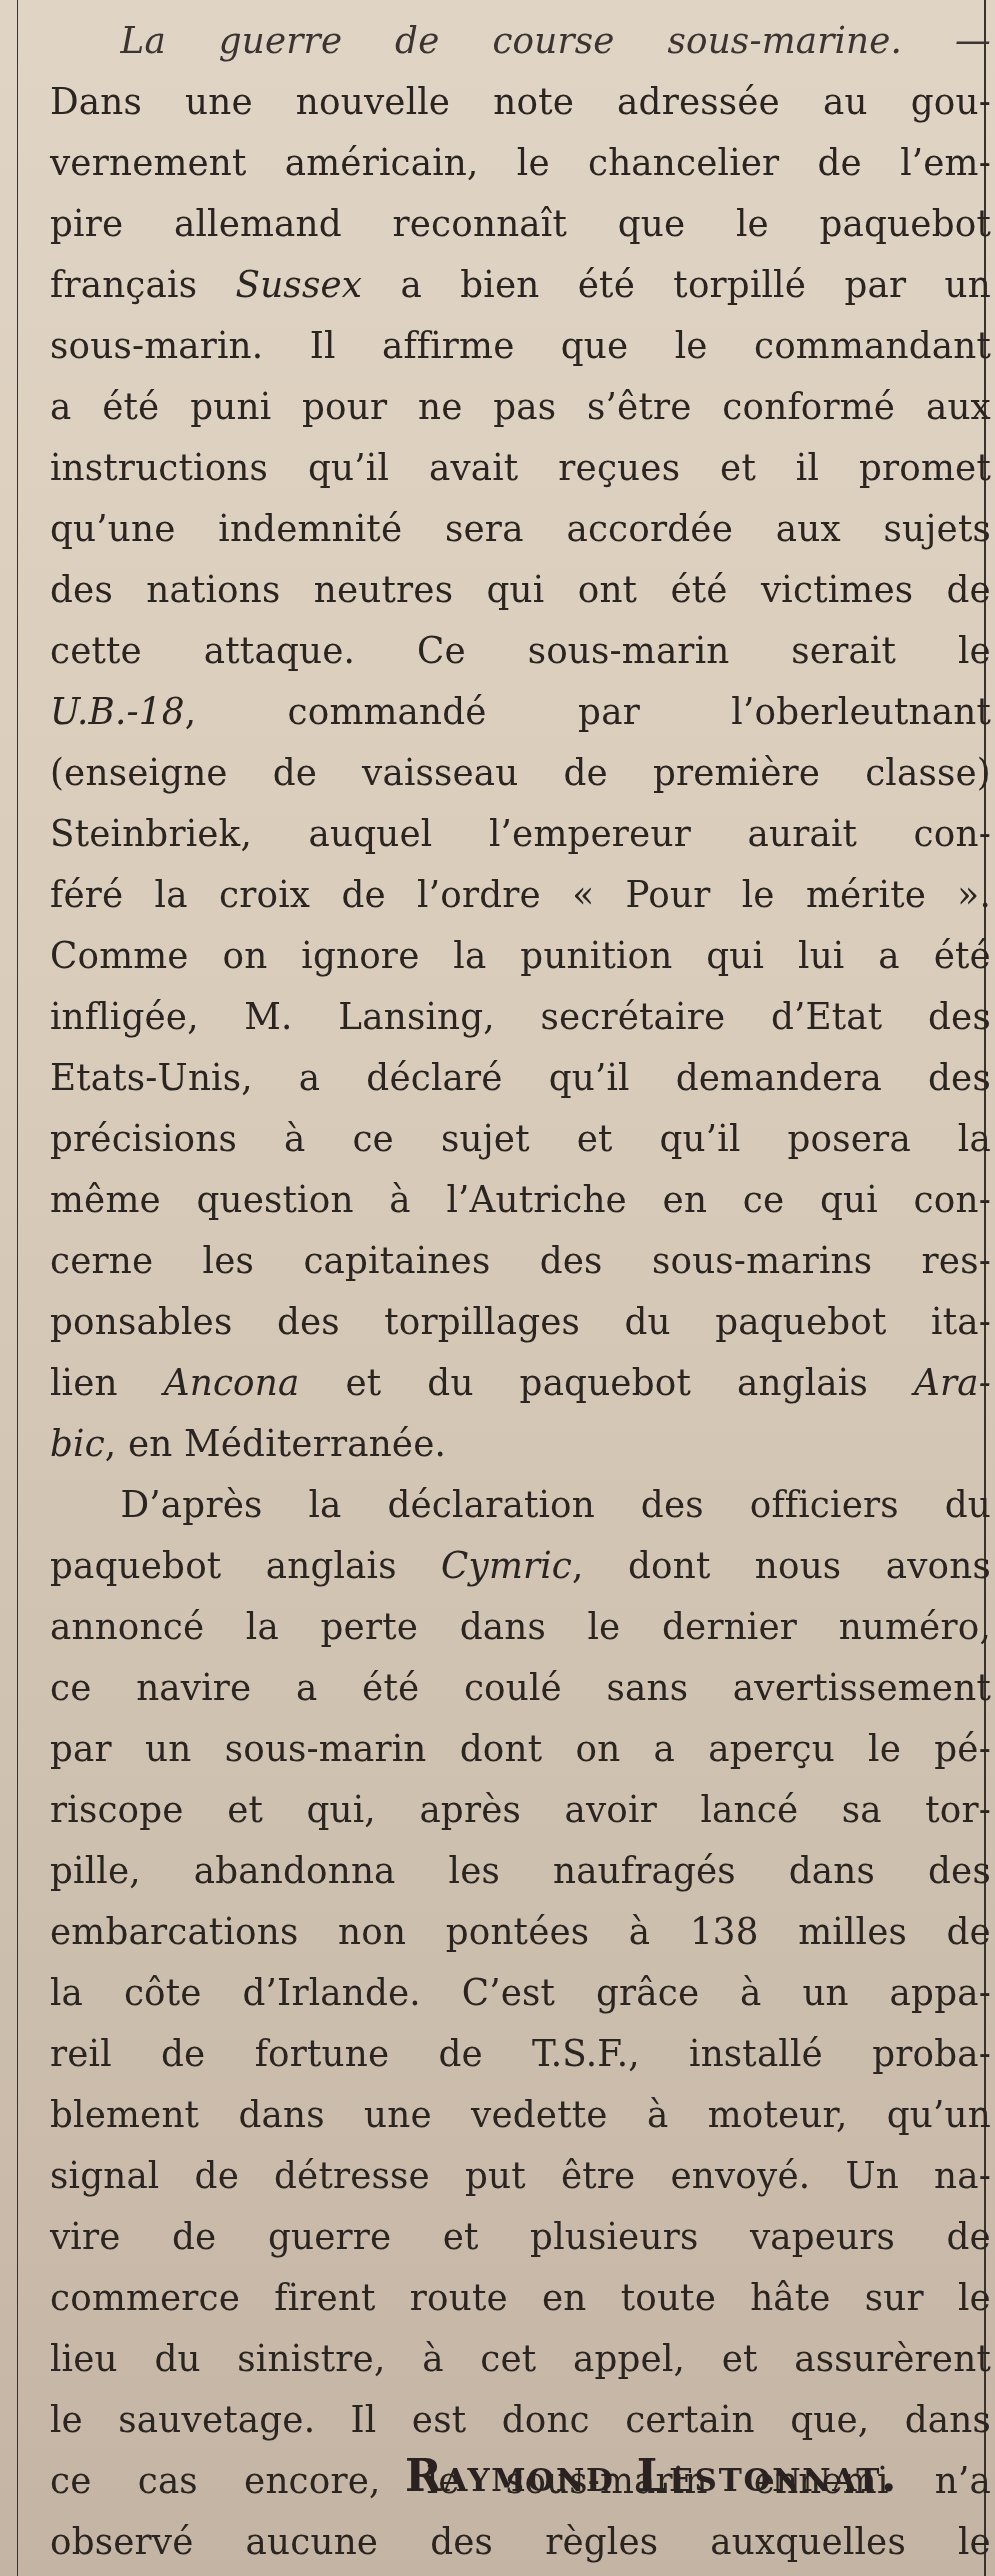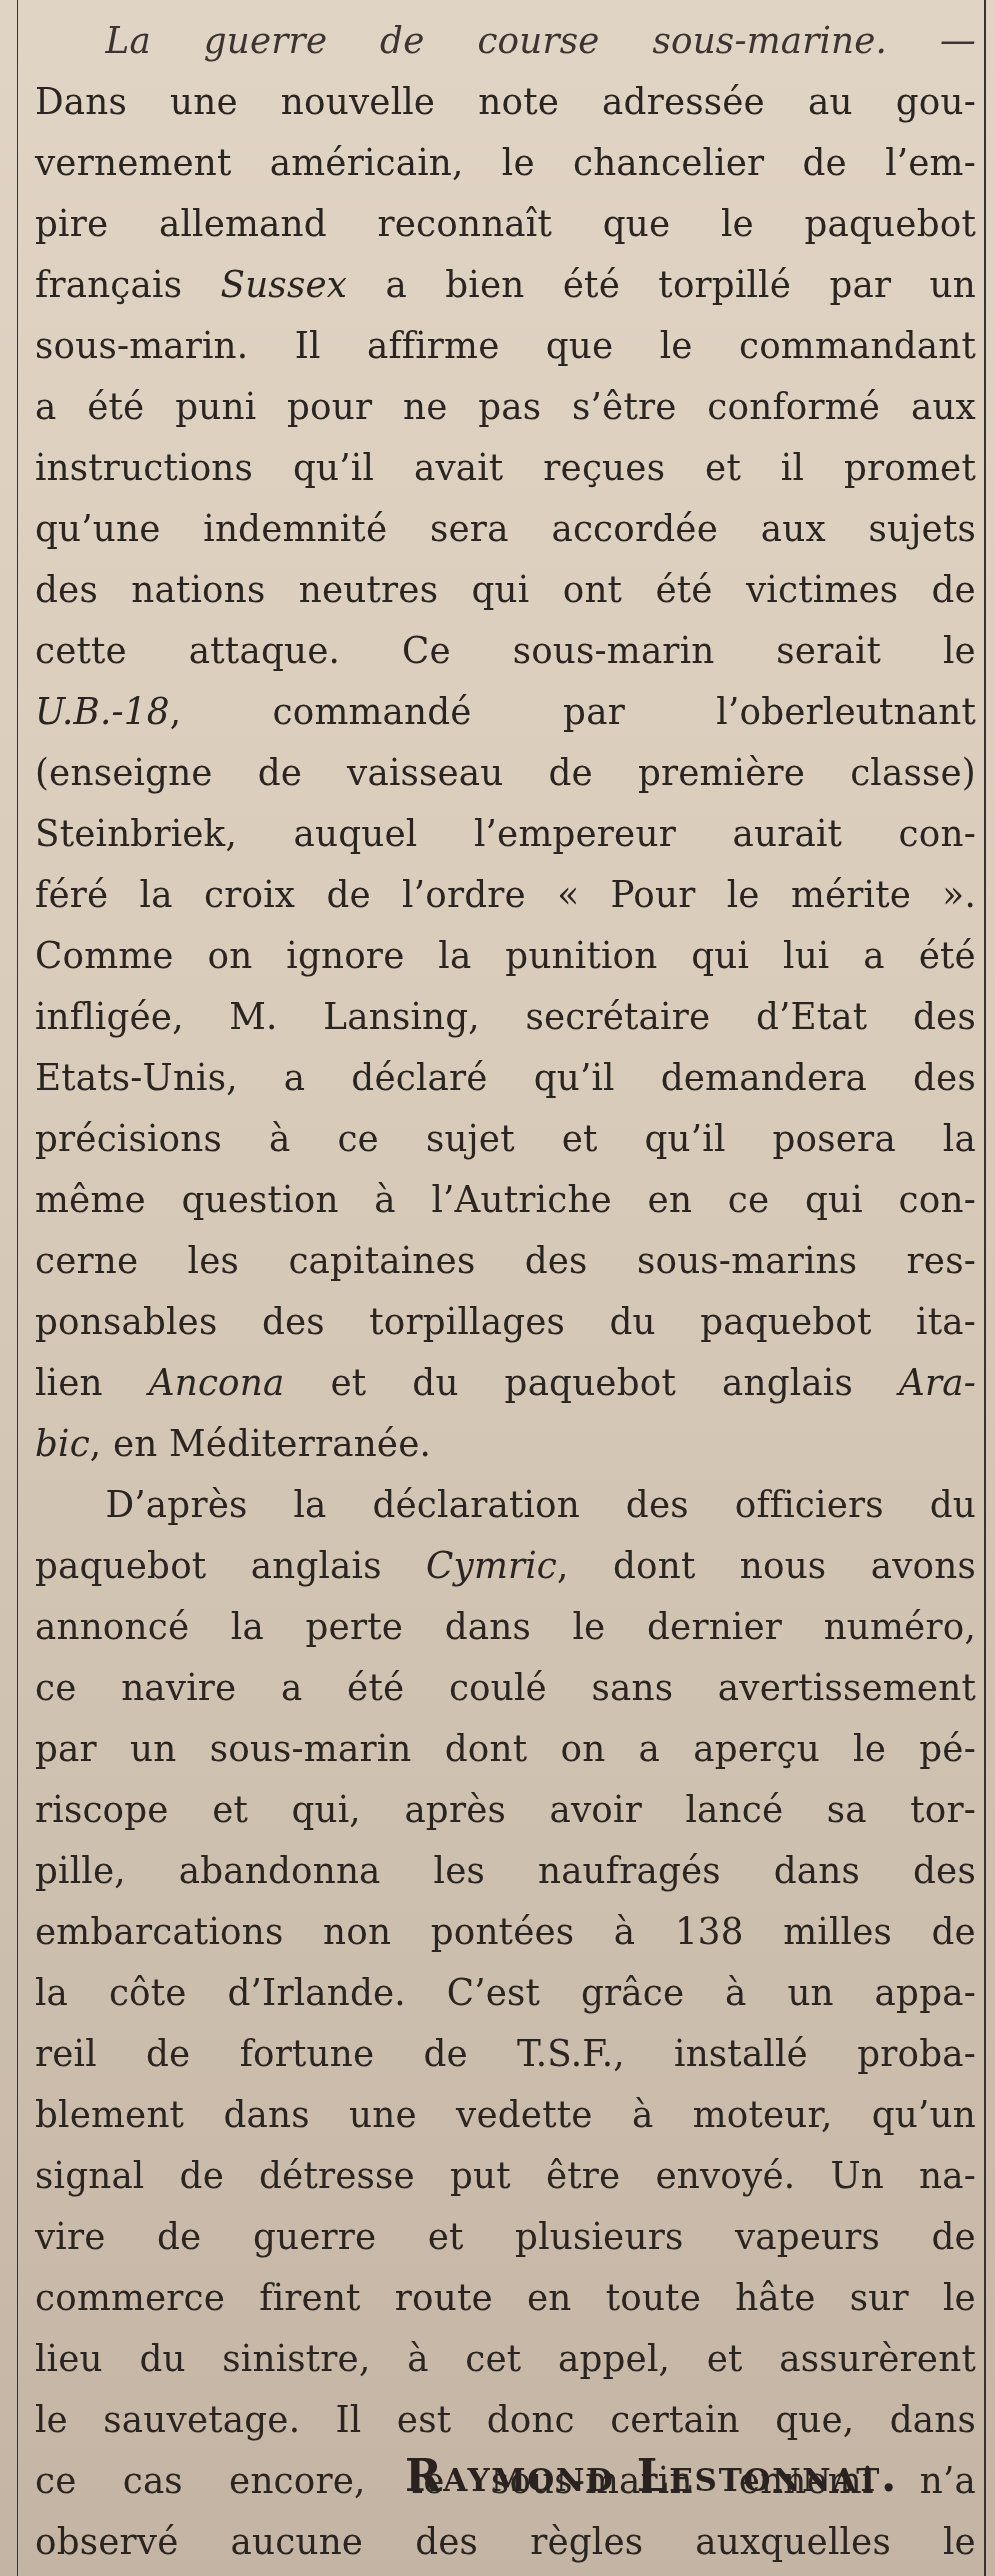--- a/index.html
+++ b/index.html
@@ -13,21 +13,21 @@
       font-family: "DejaVu Serif", "Liberation Serif", serif;
       color: #2b2522;
     }
     .rule-left, .rule-right {
       position: absolute; top: 0; bottom: 0; width: 1.7px; background: #3a322d;
     }
     .rule-left { left: 16.7px; }
     .rule-right { left: 984px; }
     .column {
       position: absolute;
-      left: 35px;
+      left: 50px;
       top: 10px;
       width: 941px;
     }
     .line {
       height: 61px;
       line-height: 61px;
       font-size: 38px;
       white-space: nowrap;
       text-align: justify;
       text-align-last: justify;

